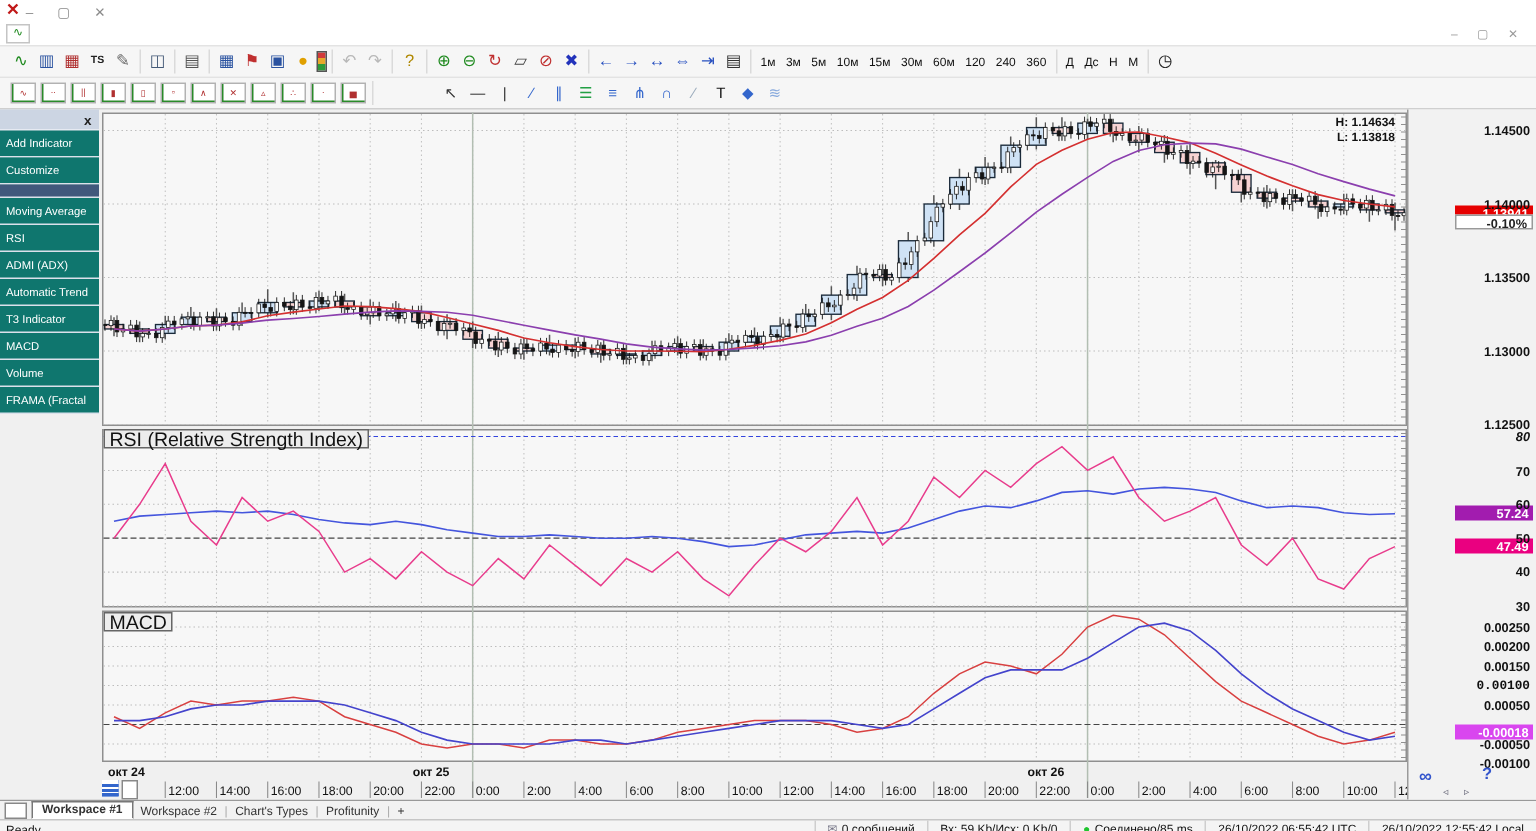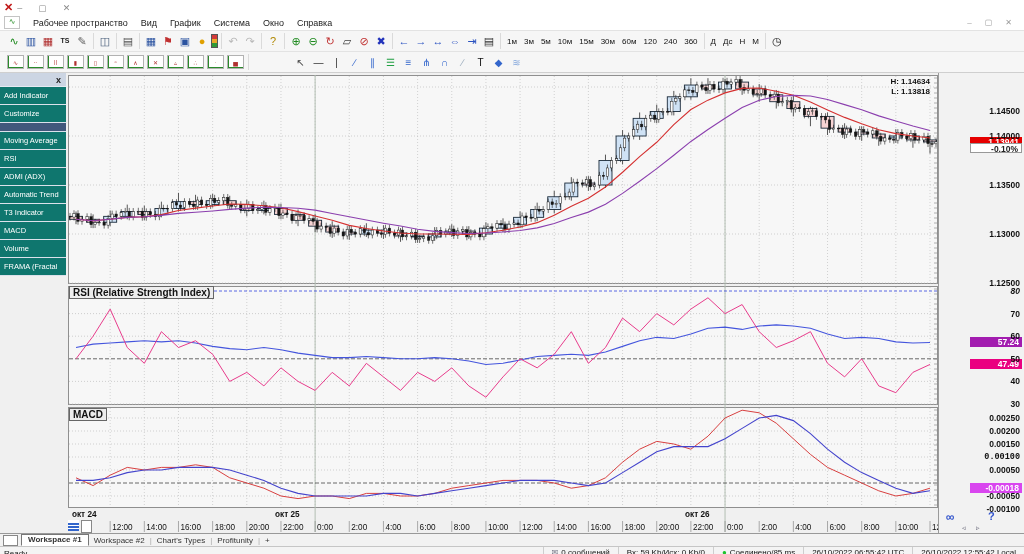--- a/index.html
+++ b/index.html
@@ -40,22 +40,22 @@
   
   .chart-region{position:relative;width:1024px;height:460px;background:#f0f0f0;
                 border-top:1px solid #cfcfcf;}
   svg#plot{position:absolute;left:68px;top:0;font-family:"Liberation Sans",sans-serif;}
   .axis-col{position:absolute;left:938px;top:0;width:86px;height:460px;background:#f2f2f2;
             border-left:1px solid #9a9a9a;box-sizing:border-box;}
   .axis-label{position:absolute;right:4px;font-size:8.5px;font-weight:bold;color:#111;line-height:10px;}
   .tag{position:absolute;right:2px;width:52px;height:10px;line-height:10px;text-align:right;
        padding-right:3px;font-size:8.5px;font-weight:bold;color:#fff;box-sizing:border-box;}
   .tag.pct{background:#fff;border:1px solid #999;color:#222;}
-  .pane-label{position:absolute;border:1px solid #666;background:#ededed;font-size:10px;
-              padding:0 3px;height:11px;line-height:11px;white-space:nowrap;z-index:5;font-weight:bold;}
+  .pane-label{position:absolute;border:1px solid #666;background:#ededed;font-size:13px;
+              padding:0 3px;height:11px;line-height:11px;white-space:nowrap;z-index:5;}
   .hl{position:absolute;left:790px;top:4px;width:140px;text-align:right;font-size:8px;
       font-weight:bold;line-height:10px;color:#111;}
 
   
   .sidebar{position:absolute;left:0;top:0;width:66px;z-index:10;}
   .sb-head{height:13px;background:#ccd5e3;display:flex;justify-content:flex-end;align-items:center;
            padding-right:5px;color:#222;font-size:9px;font-weight:bold;border-bottom:1px solid #e6eaf2;}
   .sb-item{height:17px;line-height:17px;color:#fff;font-size:7.5px;padding-left:4px;
            background:#0f766e;border-bottom:1px solid #dbe1eb;white-space:nowrap;overflow:hidden;}
   .sb-gap{height:8px;background:#41587c;border-bottom:1px solid #dbe1eb;}
@@ -93,28 +93,20 @@
     <span class="logo-x">✕</span>
     <span class="win-controls" id="win-controls">
         <span>–</span>
         <span>▢</span>
         <span>✕</span>
       </span>
   </div>
 
   <div class="menubar">
     <span class="menu-logo">∿</span>
-    <span id="menu-items" style="display:flex;gap:13px;">
-        <span class="menu-item">Рабочее пространство</span>
-        <span class="menu-item">Вид</span>
-        <span class="menu-item">График</span>
-        <span class="menu-item">Система</span>
-        <span class="menu-item">Окно</span>
-        <span class="menu-item">Справка</span>
-      </span>
     <span class="child-controls" id="child-controls">
         <span>–</span>
         <span>▢</span>
         <span>✕</span>
       </span>
   </div>
 
   <div class="toolbar" id="toolbar1">
       <div class="tb-group">
         <span class="tb-icon" style="color: rgb(31, 138, 31);">∿</span>
@@ -985,21 +977,21 @@
         <text x="207.11999999999998" y="444" font-size="8.2" font-weight="bold" fill="#111">окт 25</text>
         <text x="617.04" y="444" font-size="8.2" font-weight="bold" fill="#111">окт 26</text>
       </svg>
 
     <div class="axis-col" id="axis-col">
       <div class="tag" id="tag-price" style="top: 63.782px; background: rgb(230, 0, 0);">1.13941</div>
       <div class="tag pct" id="tag-pct" style="top: 69.782px;">-0.10%</div>
       <div class="tag" id="tag-rsi-slow" style="top: 264.438px; background: #a21caf;">57.24</div>
       <div class="tag" id="tag-rsi-fast" style="top: 286.473px; background: rgb(234, 0, 128);">47.49</div>
       <div class="tag" id="tag-macd" style="top: 409.68px; background: #d946ef;">-0.00018</div>
-    <div class="axis-label" style="top: 9px; margin-top: 24px;">1.14500</div>
+    <div class="axis-label" style="top: 9px;">1.14500</div>
         <div class="axis-label" style="top: 58px;">1.14000</div>
         <div class="axis-label" style="top: 107px;">1.13500</div>
         <div class="axis-label" style="top: 156px;">1.13000</div>
         <div class="axis-label" style="top: 205px;">1.12500</div>
         <div class="axis-label" style="top: 213px; font-style: italic;">80</div>
         <div class="axis-label" style="top: 235.6px;">70</div>
         <div class="axis-label" style="top: 258.2px;">60</div>
         <div class="axis-label" style="top: 280.8px;">50</div>
         <div class="axis-label" style="top: 303px;">40</div>
         <div class="axis-label" style="top: 326px;">30</div>

